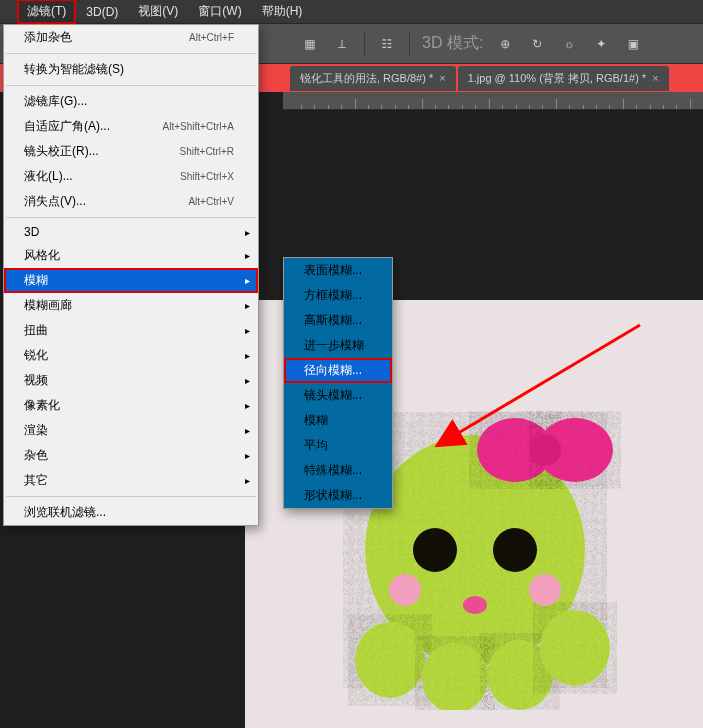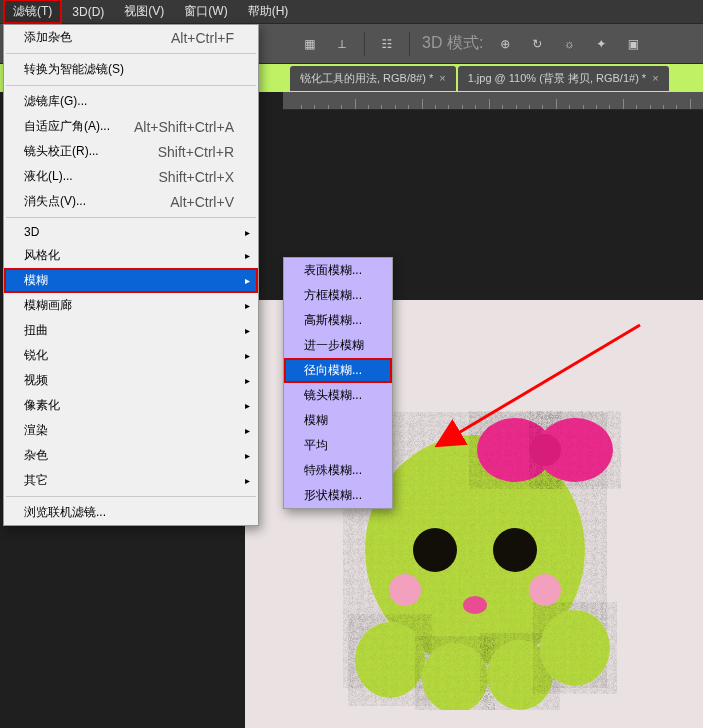--- a/index.html
+++ b/index.html
@@ -1,44 +1,44 @@
 <!DOCTYPE html>
 <html><head>
   <meta charset="utf-8">
   <style>
     * { margin: 0; padding: 0; box-sizing: border-box; }
     body { width: 703px; height: 728px; background: #1f1f1f; font-family: "Microsoft YaHei", sans-serif; font-size: 12px; color: #e0e0e0; overflow: hidden; position: relative; }
     
-    .menubar { height: 24px; background: #383838; display: flex; align-items: center; padding: 0 3px; border-bottom: 1px solid #282828; }
+    .menubar { height: 24px; background: #383838; display: flex; align-items: center; padding: 0 17px; border-bottom: 1px solid #282828; }
     .menubar-item { padding: 4px 10px; cursor: pointer; color: #e0e0e0; }
     .menubar-item.active { background: #2f2f2f; outline: 2px solid #d00; outline-offset: -2px; }
     
     .toolbar { height: 40px; background: #535353; display: flex; align-items: center; padding: 0 8px; gap: 12px; border-bottom: 1px solid #2a2a2a; }
     .tool-icon { width: 20px; height: 20px; display: flex; align-items: center; justify-content: center; color: #c8c8c8; }
     .divider { width: 1px; height: 24px; background: #3a3a3a; }
     
-    .tabs-row { height: 28px; background: #bef264; display: flex; align-items: center; padding: 0 4px; gap: 2px; }
+    .tabs-row { height: 28px; background: #ef4444; display: flex; align-items: center; padding: 0 4px; gap: 2px; }
     .tab { padding: 5px 10px; background: #4a4a4a; color: #d0d0d0; font-size: 11px; display: flex; align-items: center; gap: 6px; border-radius: 3px 3px 0 0; }
     .tab-close { color: #b0b0b0; cursor: pointer; }
     
     .ruler-h { height: 18px; background: #535353; border-bottom: 1px solid #2a2a2a; display: flex; align-items: flex-end; padding-left: 18px; }
     .ruler-tick { flex: 1; border-left: 1px solid #888; height: 4px; }
     .ruler-tick:nth-child(5n) { height: 10px; }
     
     .canvas { position: absolute; background: #eae2e2; overflow: hidden; }
     
     .dropdown-menu { position: absolute; background: #f0f0f0; border: 1px solid #999; box-shadow: 2px 4px 10px rgba(0,0,0,.4); color: #000; min-width: 256px; z-index: 10; }
     .menu-item { display: flex; justify-content: space-between; align-items: center; padding: 4px 24px 4px 20px; cursor: pointer; font-size: 12px; position: relative; }
     .menu-item.highlighted { background: #0a64d6; color: #fff; }
     .menu-item.boxed { outline: 2px solid #d00; outline-offset: -2px; }
-    .menu-shortcut { color: #555; font-size: 14px; margin-left: 20px; }
+    .menu-shortcut { color: #555; font-size: 10px; margin-left: 20px; }
     .menu-sep { height: 1px; background: #c8c8c8; margin: 3px 2px; }
     .submenu-arrow { position: absolute; right: 8px; font-size: 10px; }
     
-    .submenu { position: absolute; background: #c4b5fd; border: 1px solid #999; box-shadow: 2px 4px 10px rgba(0,0,0,.4); color: #000; min-width: 110px; z-index: 11; }
+    .submenu { position: absolute; background: #0369a1; border: 1px solid #999; box-shadow: 2px 4px 10px rgba(0,0,0,.4); color: #000; min-width: 110px; z-index: 11; }
     
     .arrow-svg { position: absolute; pointer-events: none; z-index: 5; }
     
     .octopus-img { position:absolute; left:40px; top:80px; }
   </style>
 </head>
 <body>
 
 <div class="menubar">
   <span class="menubar-item active">滤镜(T)</span>

